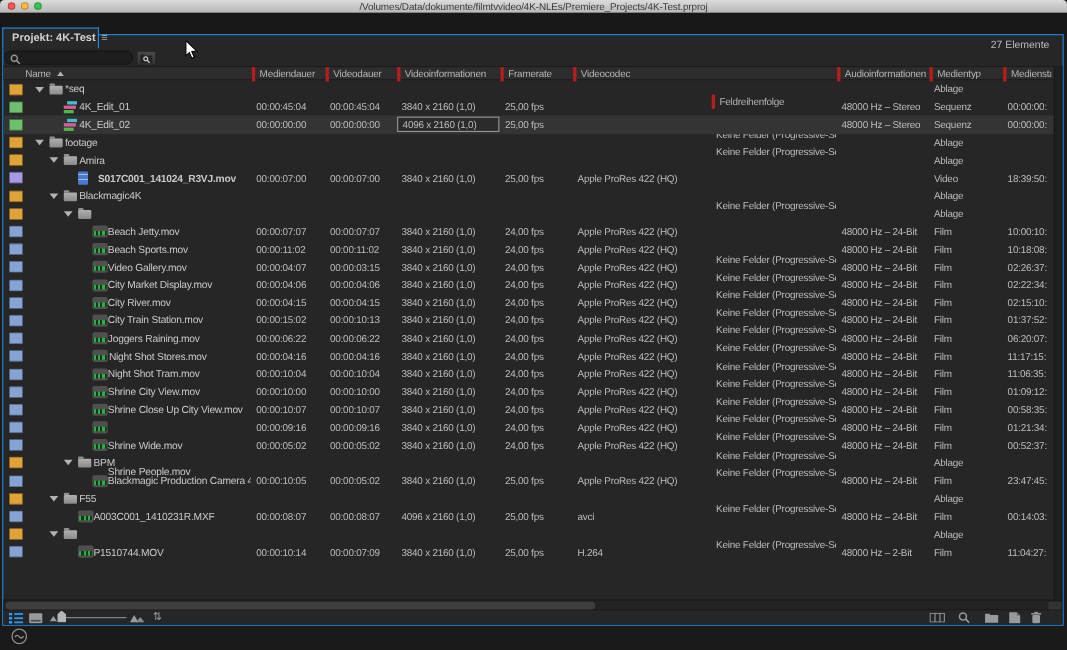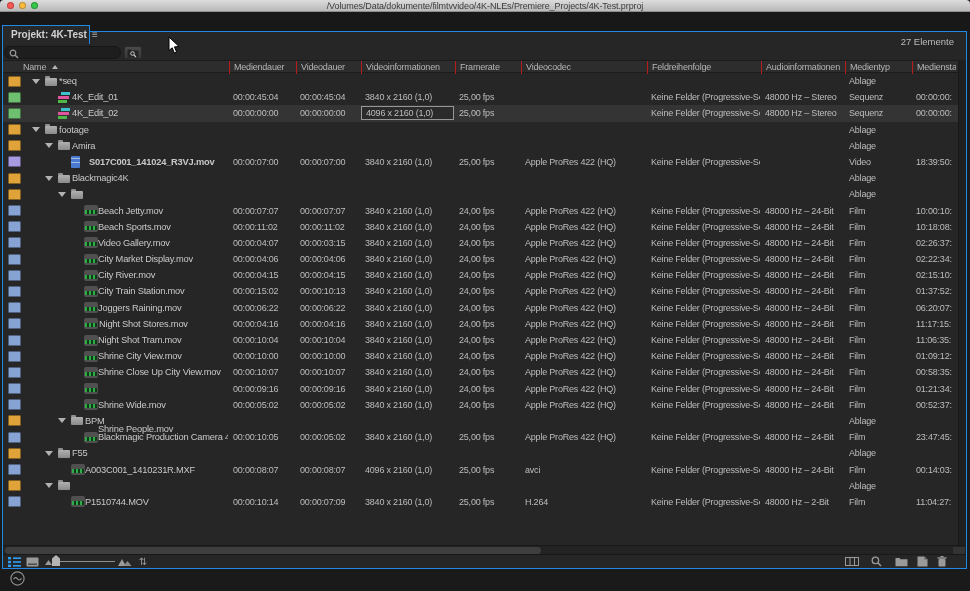--- a/index.html
+++ b/index.html
@@ -38,31 +38,31 @@
   .searchbox input { position:absolute; left:16px; top:0; width:96px; height:11px;
     background:transparent; border:none; outline:none; color:#cccccc; font-size:9px; }
   .searchin { position:absolute; left:121px; top:14px; width:18px; height:13px;
     background:linear-gradient(#4a4a4a,#383838); border:1px solid #2a2a2a; border-radius:2px;
     display:flex; align-items:center; justify-content:center; }
   
   .thead { position:absolute; left:0; top:28px; width:963px; height:13px;
     background:#2d2d2d; border-top:1px solid #1c1c1c; border-bottom:1px solid #1b1b1b; }
   .hcell { position:absolute; top:0; height:13px; line-height:13px; font-size:9px;
     color:#b5b5b5; letter-spacing:-0.2px; white-space:nowrap; overflow:hidden;
-    border-left:1px solid #b91c1c; padding-left:4px; }
+    border-left:3px solid #b91c1c; padding-left:4px; }
   .hcell.first { border-left:none; }
   .caret-up { display:inline-block; width:0; height:0; margin-left:6px; margin-bottom:1px;
     border-left:3.5px solid transparent; border-right:3.5px solid transparent; border-bottom:4px solid #b5b5b5; }
   .c-name { left:16px;  width:210px; }
   .c-md   { left:226px; width:66px; }
   .c-vd   { left:293px; width:64px; }
   .c-vi   { left:358px; width:93px; }
   .c-fr   { left:452px; width:64px; }
   .c-vc   { left:518px; width:125px; }
-  .c-fo   { left:644px; width:113px; }
+  .c-fo   { left:644px; width:113px;margin-top:25px; }
   .c-ai   { left:758px; width:83px; }
   .c-mt   { left:842px; width:66px; }
   .c-ms   { left:909px; width:44px; }
   .rows { position:absolute; left:0; top:41px; width:955px; height:438px; overflow:hidden; }
   .row  { position:relative; height:16.2px; width:955px; }
   .row.selected { background:#343434; }
   .cell { position:absolute; top:0; height:16.2px; line-height:16.2px; font-size:9px;
     color:#bdbdbd; letter-spacing:-0.2px; white-space:nowrap; overflow:hidden; padding-left:4px; }
   .cell.name { color:#c9c9c9; font-size:9.3px; padding-left:0; }
   .c-vi.outlined { border:1px solid #979797; height:14px; top:1px; line-height:12px; background:#2b2b2b; }

